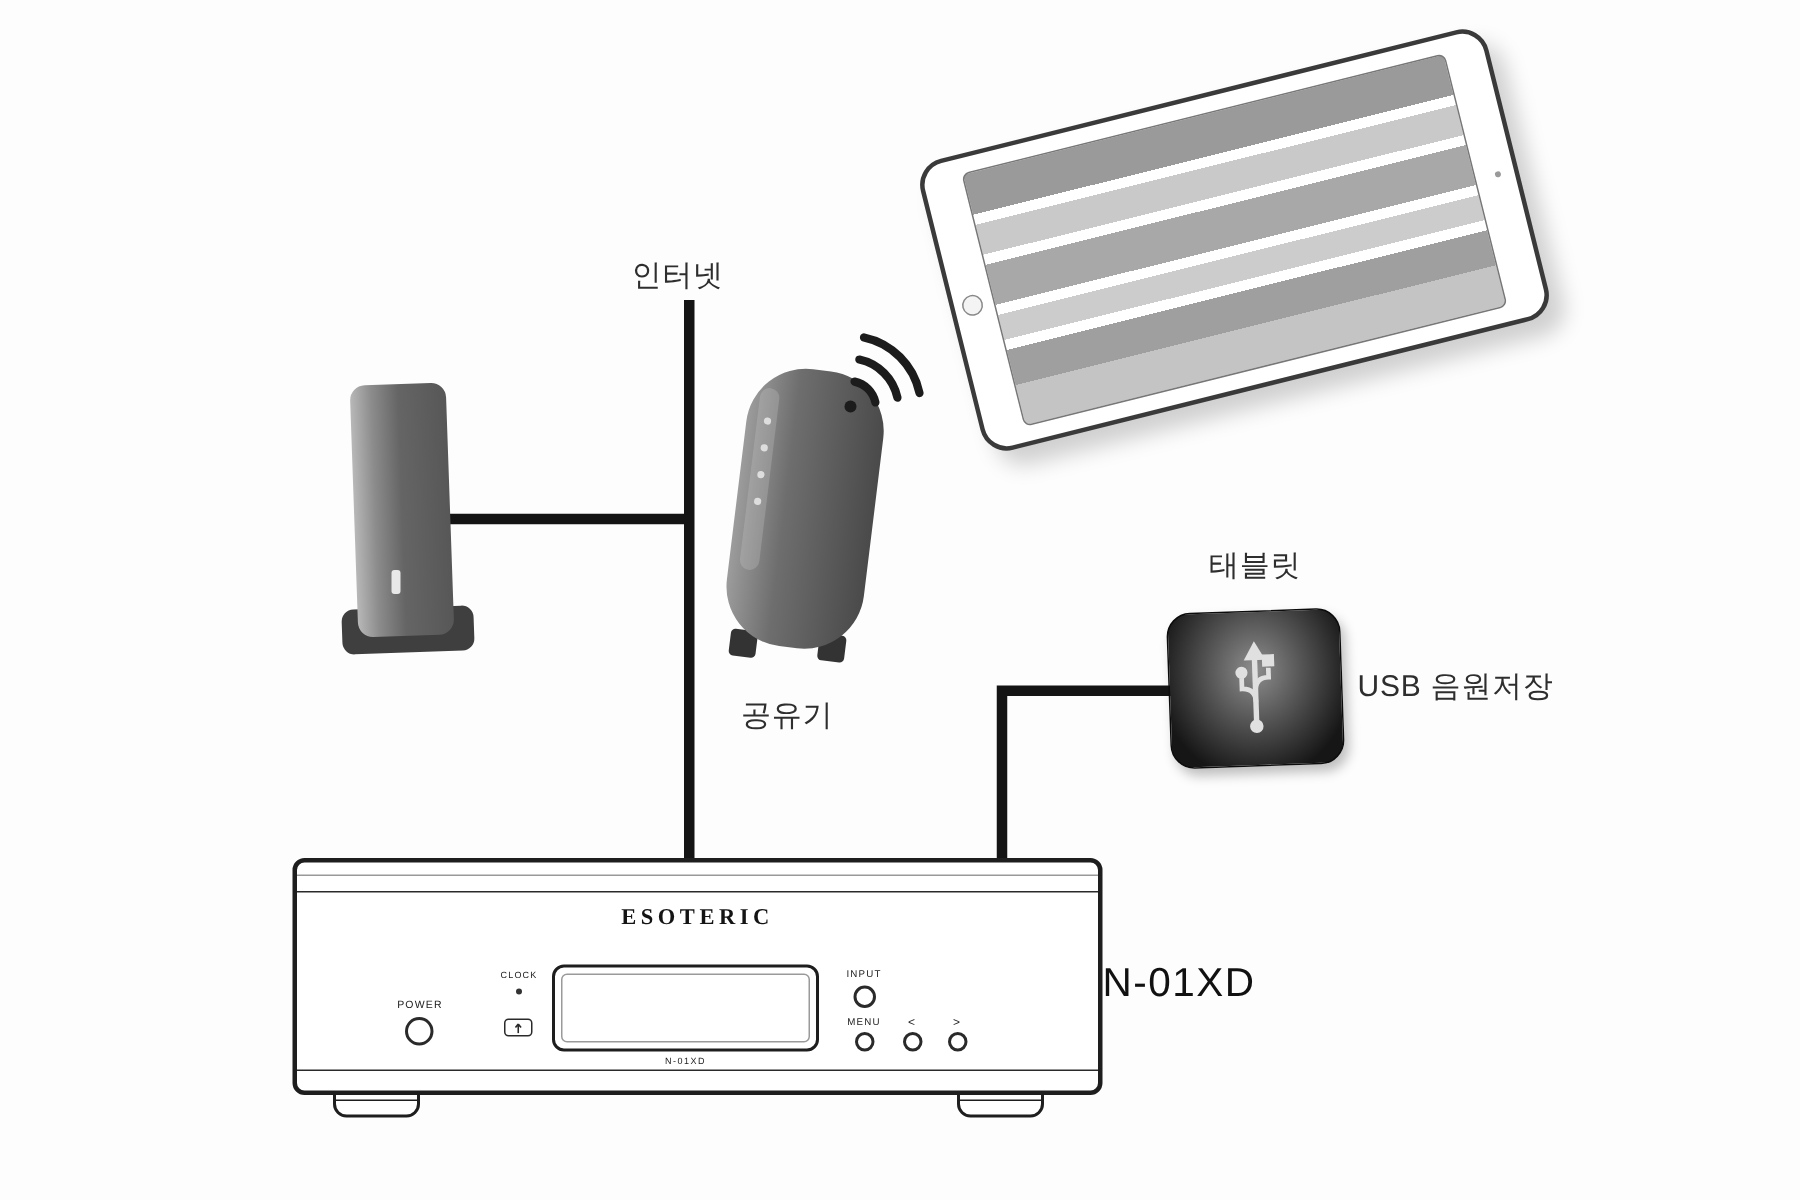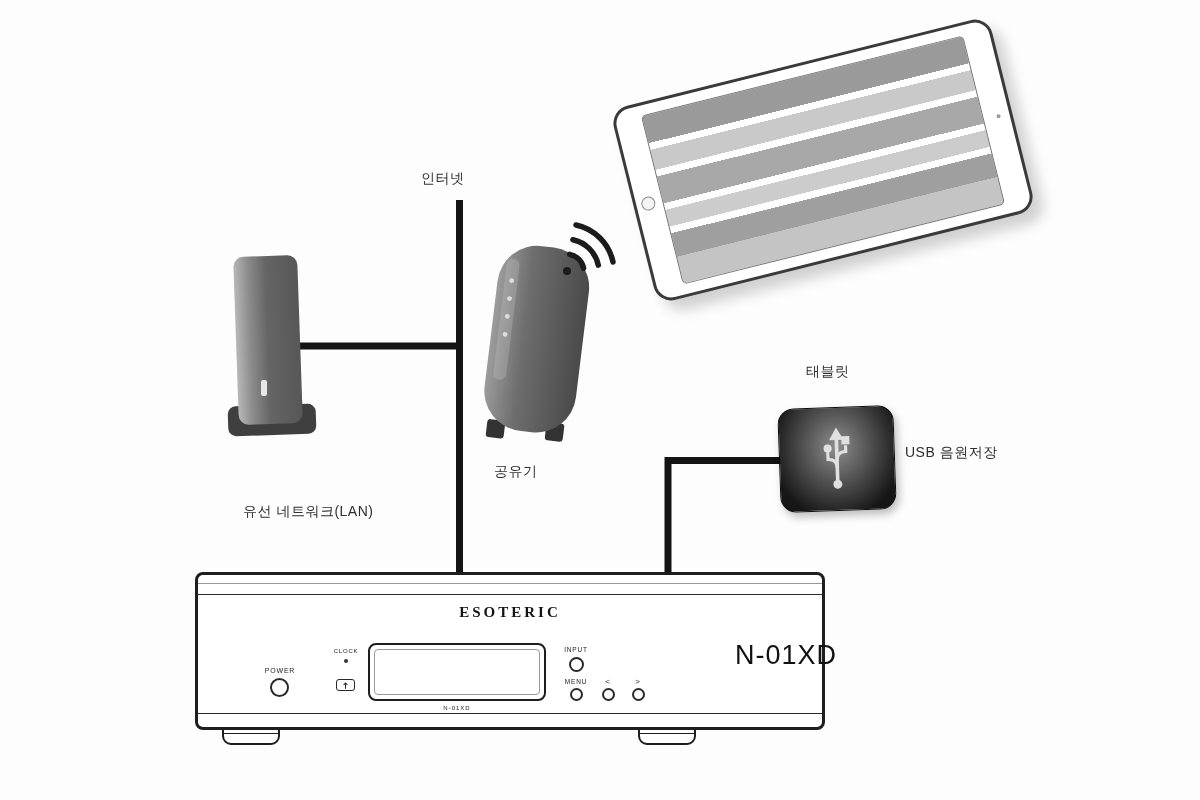--- a/index.html
+++ b/index.html
@@ -1,20 +1,20 @@
 <!DOCTYPE html>
 <html><head>
 <meta charset="utf-8">
 <style>
   * { box-sizing: border-box; margin: 0; padding: 0; }
   body { background:#ffffff; font-family:"Liberation Sans", sans-serif; }
   .canvas { position:relative; width:1200px; height:800px; background:#fdfdfd; overflow:hidden; }
 
   
-  .lbl { position:absolute; font-size:14px; color:#2e2e2e; letter-spacing:0.5px; white-space:nowrap; z-index:6; }
+  .lbl { position:absolute; font-size:20px; color:#2e2e2e; letter-spacing:0.5px; white-space:nowrap; z-index:6; }
   .lbl-internet { left:421px; top:170px; }
   .lbl-nas      { left:192px; top:441px; }
   .lbl-router   { left:494px; top:463px; }
   .lbl-tablet   { left:806px; top:316px;margin-top:47px; }
   .lbl-usb      { left:905px; top:444px; }
   .lbl-lan      { left:243px; top:503px; }
   .lbl-model    { left:735px; top:640px; font-size:27px; color:#111; letter-spacing:1px; }
 
   
   .diagram-svg { position:absolute; left:0; top:0; z-index:1; }
@@ -38,21 +38,21 @@
             border-radius:50%; background:#9a9a9a; }
 
   
   .hdd { position:absolute; left:779px; top:407px; width:116px; height:104px;
          border-radius:16px; transform:rotate(-2deg); z-index:2;
          background:radial-gradient(ellipse at 50% 38%, #8e8e8e 0%, #565656 38%, #161616 82%);
          border:1px solid #0c0c0c; box-shadow:3px 5px 8px rgba(0,0,0,0.25);
          display:flex; align-items:center; justify-content:center; }
 
   
-  .device { position:absolute; left:195px; top:572px; width:630px; height:158px;
+  .device { position:absolute; left:195px; top:572px; width:540px; height:158px;
             background:#ffffff; border:3px solid #1e1e1e; border-radius:8px; z-index:4; }
   .device .hline { position:absolute; left:0; right:0; border-top:1px solid #999; }
   .device .hline.l1 { top:8px; }
   .device .hline.l2 { top:19px; border-top:1.5px solid #2a2a2a; }
   .device .hline.l3 { bottom:13px; border-top:1.5px solid #2a2a2a; }
   .brand { position:absolute; left:0; right:0; top:29px; text-align:center;
            font-family:"Liberation Serif", serif; font-weight:700; font-size:15px;
            letter-spacing:3px; color:#141414; }
   .ctl-lbl { position:absolute; text-align:center; font-size:7px; letter-spacing:0.8px; color:#222; }
   .knob { position:absolute; border:2px solid #2a2a2a; border-radius:50%; background:#fff; }
@@ -191,16 +191,15 @@
     <div class="knob prev-knob"></div>
 
     <div class="ctl-lbl next-lbl">&gt;</div>
     <div class="knob next-knob"></div>
   </div>
 
   <div class="lbl lbl-internet">인터넷</div>
   <div class="lbl lbl-router">공유기</div>
   <div class="lbl lbl-tablet">태블릿</div>
   <div class="lbl lbl-usb">USB 음원저장</div>
-  <div class="lbl lbl-lan">유선 네트워크(LAN)</div>
   <div class="lbl lbl-model">N-01XD</div>
 
 </div>
 
 </body></html>

